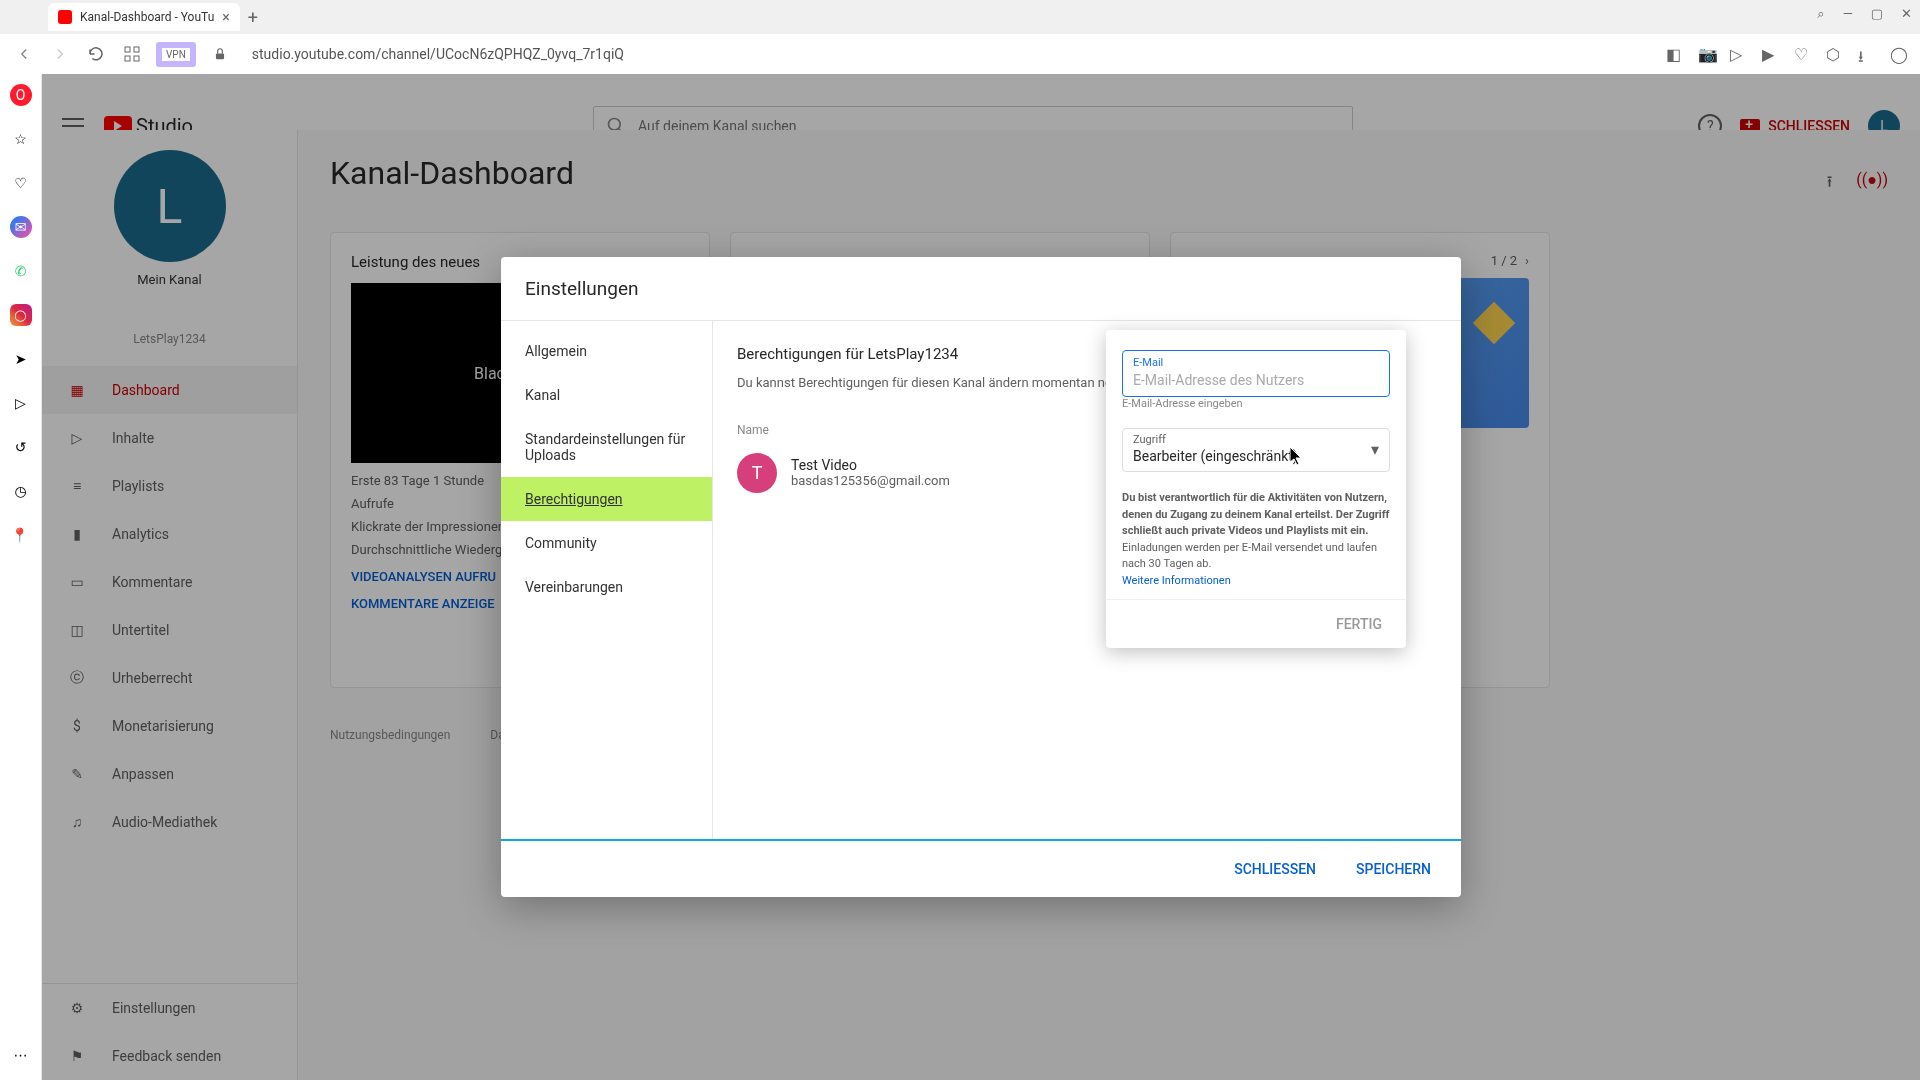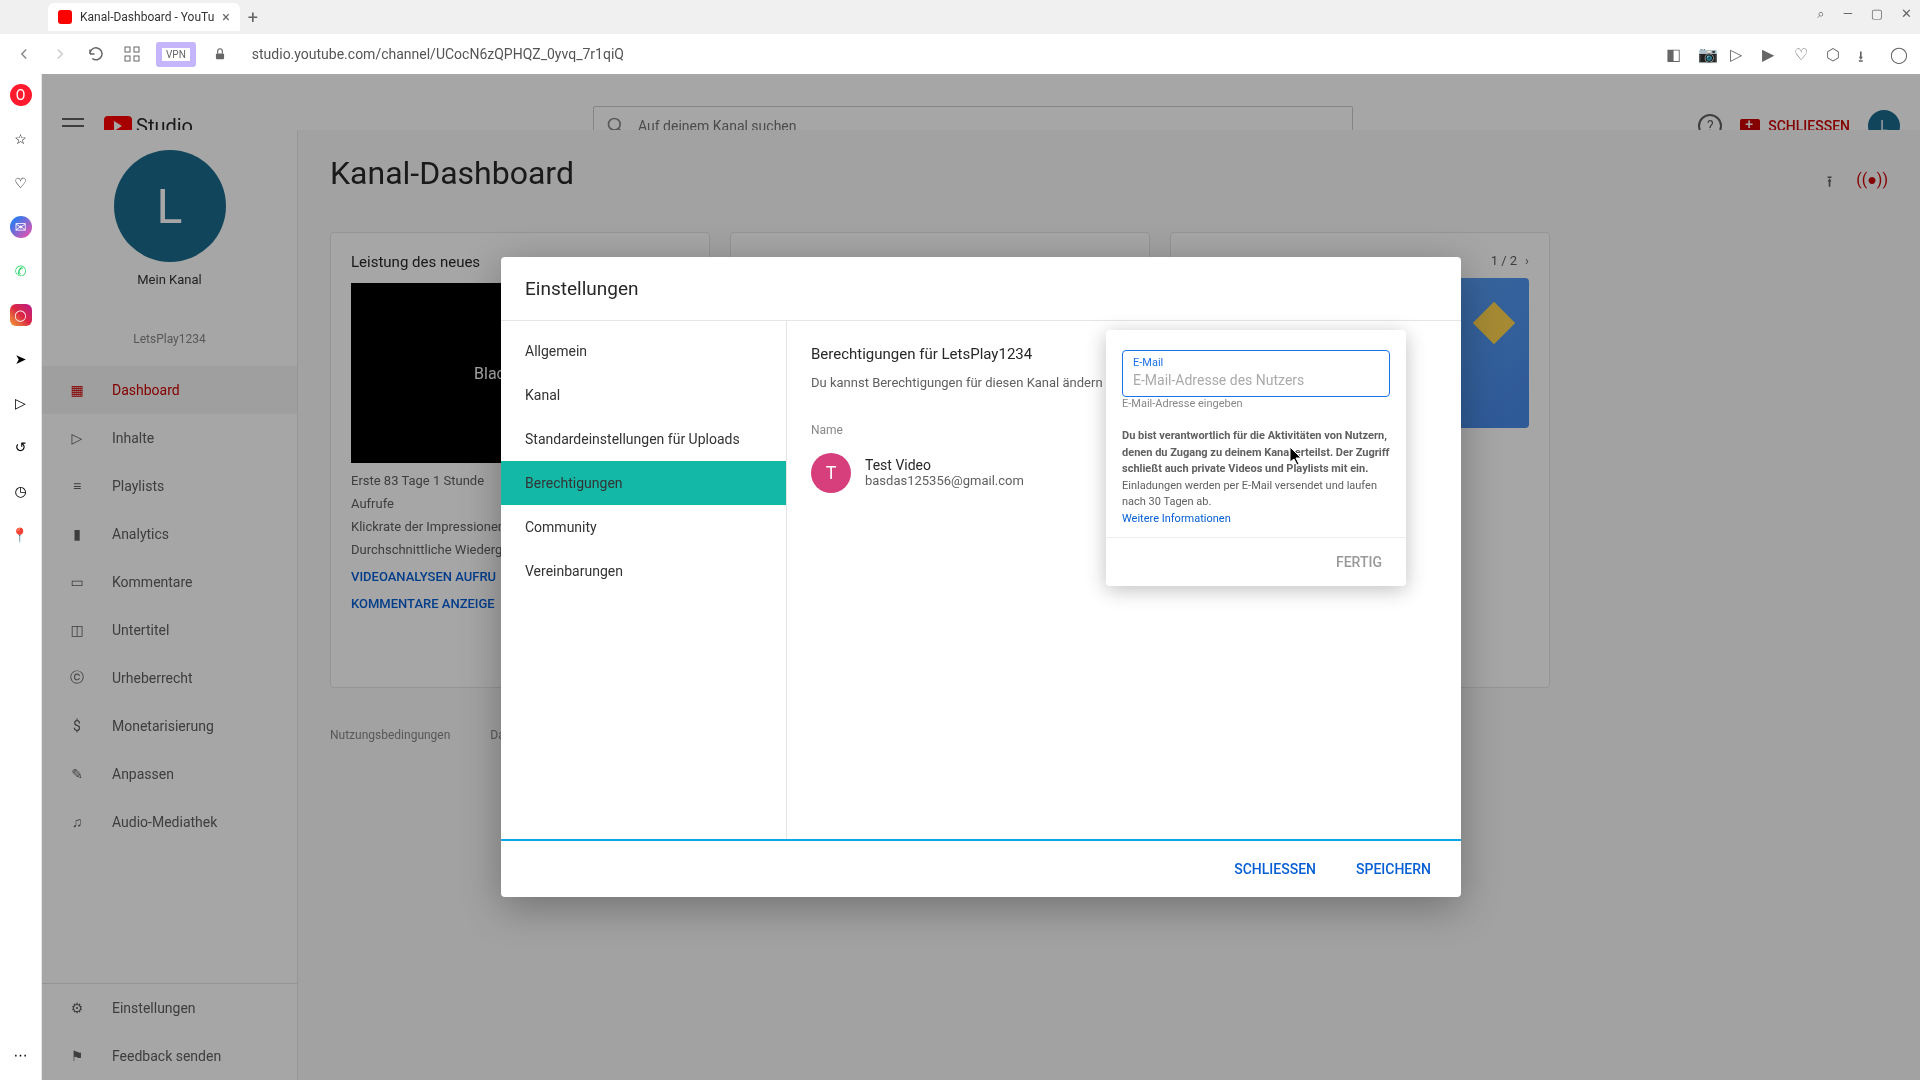--- a/index.html
+++ b/index.html
@@ -68,23 +68,23 @@
 .link-row { font-size: 13px; color: #065fd4; font-weight: 500; margin-top: 12px; cursor: pointer; }
 .footer-links { margin-top: 40px; font-size: 12px; color: #888; display: flex; gap: 40px; }
 
 
 .scrim { position: absolute; inset: 0; background: rgba(0,0,0,0.35); }
 
 
 .modal { position: absolute; left: 50%; top: 50%; transform: translate(-50%, -50%); width: 960px; height: 640px; background: #fff; border-radius: 4px; display: flex; flex-direction: column; box-shadow: 0 10px 40px rgba(0,0,0,0.3); }
 .modal-header { padding: 20px 24px; font-size: 19px; color: #282828; border-bottom: 1px solid #e5e5e5; }
 .modal-body { flex: 1; display: flex; overflow: hidden; }
-.modal-nav { width: 286px; border-right: 1px solid #e5e5e5; padding: 8px 0; }
+.modal-nav { width: 212px; border-right: 1px solid #e5e5e5; padding: 8px 0; }
 .modal-nav-item { padding: 14px 24px; font-size: 14px; color: #333; cursor: pointer; }
-.modal-nav-item.sel { background: #14b8a6; }
+.modal-nav-item.sel { background: #bef264; text-decoration: underline; }
 .modal-content { flex: 1; padding: 24px; position: relative; }
 .perm-title { font-size: 15px; color: #282828; margin-bottom: 10px; }
 .perm-desc { font-size: 13px; color: #606060; line-height: 1.5; margin-bottom: 30px; }
 .perm-col-head { font-size: 12px; color: #888; margin-bottom: 16px; }
 .perm-user { display: flex; align-items: center; gap: 14px; }
 .perm-avatar { width: 40px; height: 40px; border-radius: 50%; background: #d63e7c; color: #fff; display: flex; align-items: center; justify-content: center; font-size: 18px; }
 .perm-user-name { font-size: 14px; color: #282828; }
 .perm-user-email { font-size: 13px; color: #606060; }
 .modal-footer { padding: 12px 20px; display: flex; justify-content: flex-end; gap: 20px; border-top: 2px solid #0ea5e9; }
 .modal-btn { font-size: 14px; color: #065fd4; font-weight: 500; background: none; border: none; cursor: pointer; padding: 8px 10px; }
@@ -355,20 +355,27 @@
     </div>
   </div>
 </div>
 
 <div class="popover">
   <div class="field">
     <span class="field-label">E-Mail</span>
     <input placeholder="E-Mail-Adresse des Nutzers" style="">
   </div>
   <div class="helper">E-Mail-Adresse eingeben</div>
+  <div class="select-field">
+    <div style="flex:1">
+      <span class="select-label">Zugriff</span>
+      <span class="select-value">Bearbeiter (eingeschränkt)</span>
+    </div>
+    <span class="select-arrow">▾</span>
+  </div>
   <div class="disclaimer">
     <b>Du bist verantwortlich für die Aktivitäten von Nutzern, denen du Zugang zu deinem Kanal erteilst. Der Zugriff schließt auch private Videos und Playlists mit ein.</b><span> Einladungen werden per E-Mail versendet und laufen nach 30 Tagen ab.</span>
     <br><a href="#">Weitere Informationen</a>
   </div>
   <div class="popover-footer">
     <button class="popover-btn">FERTIG</button>
   </div>
 </div>
 
 <svg class="cursor" viewBox="0 0 14 20">

